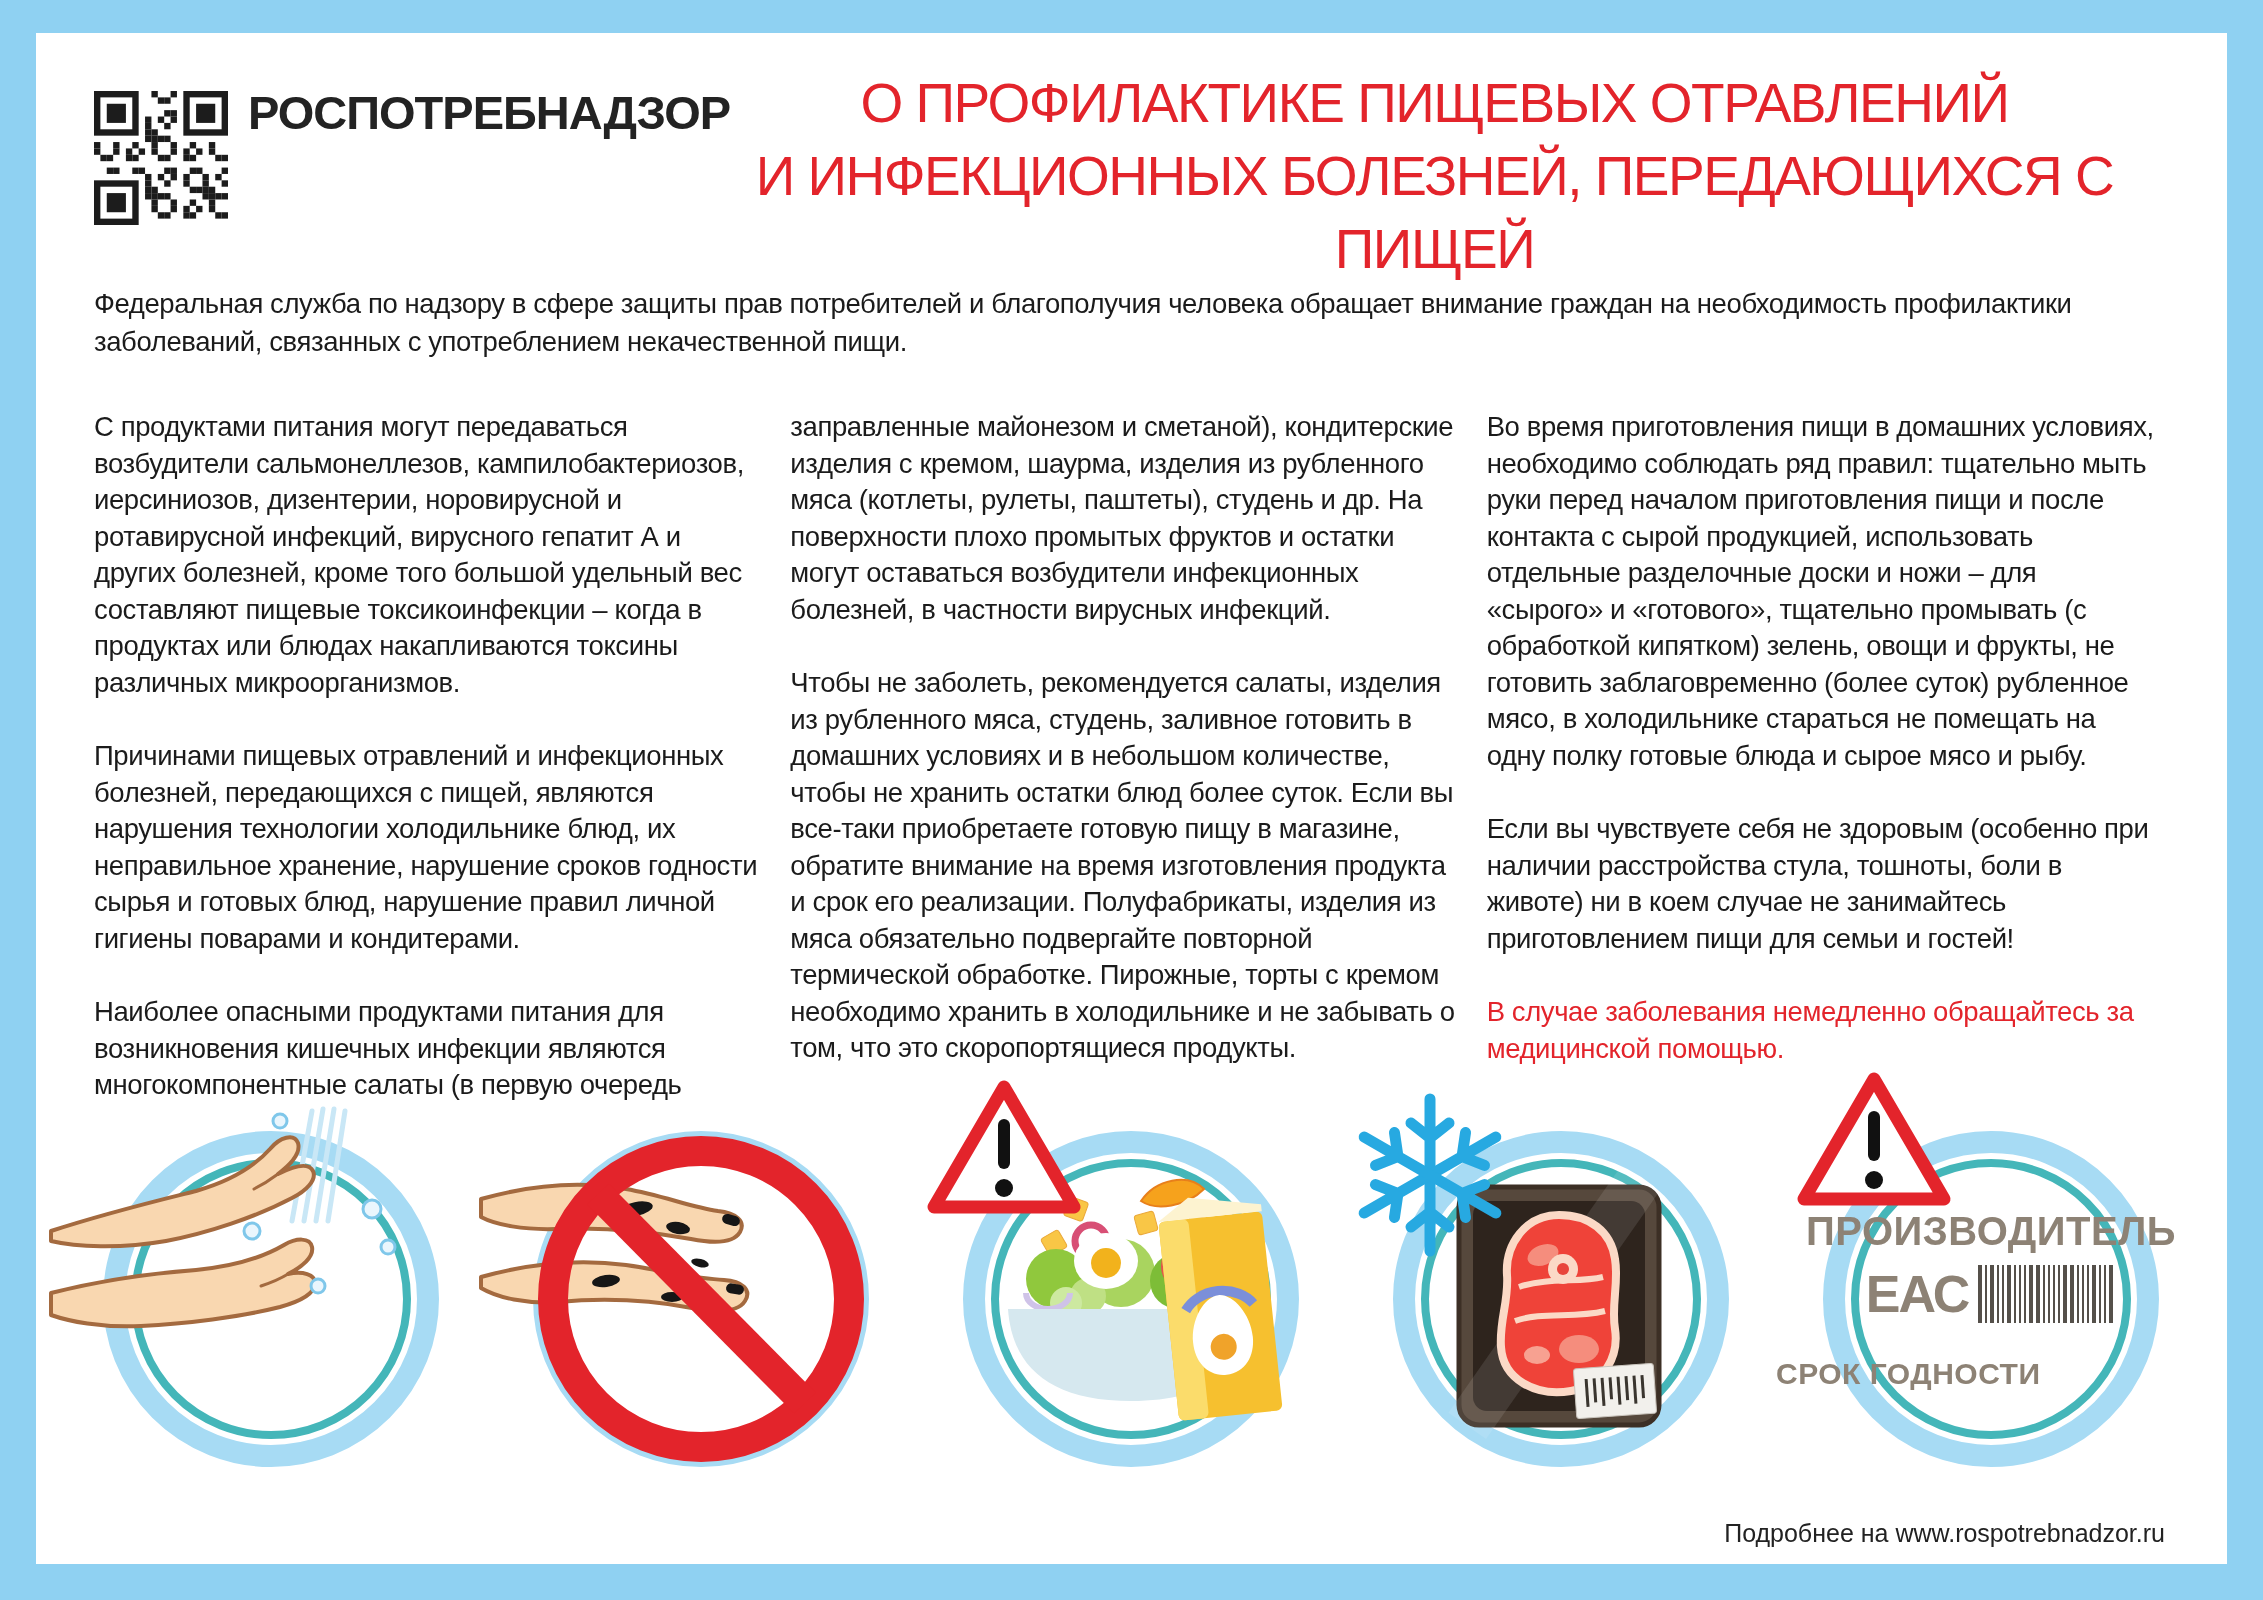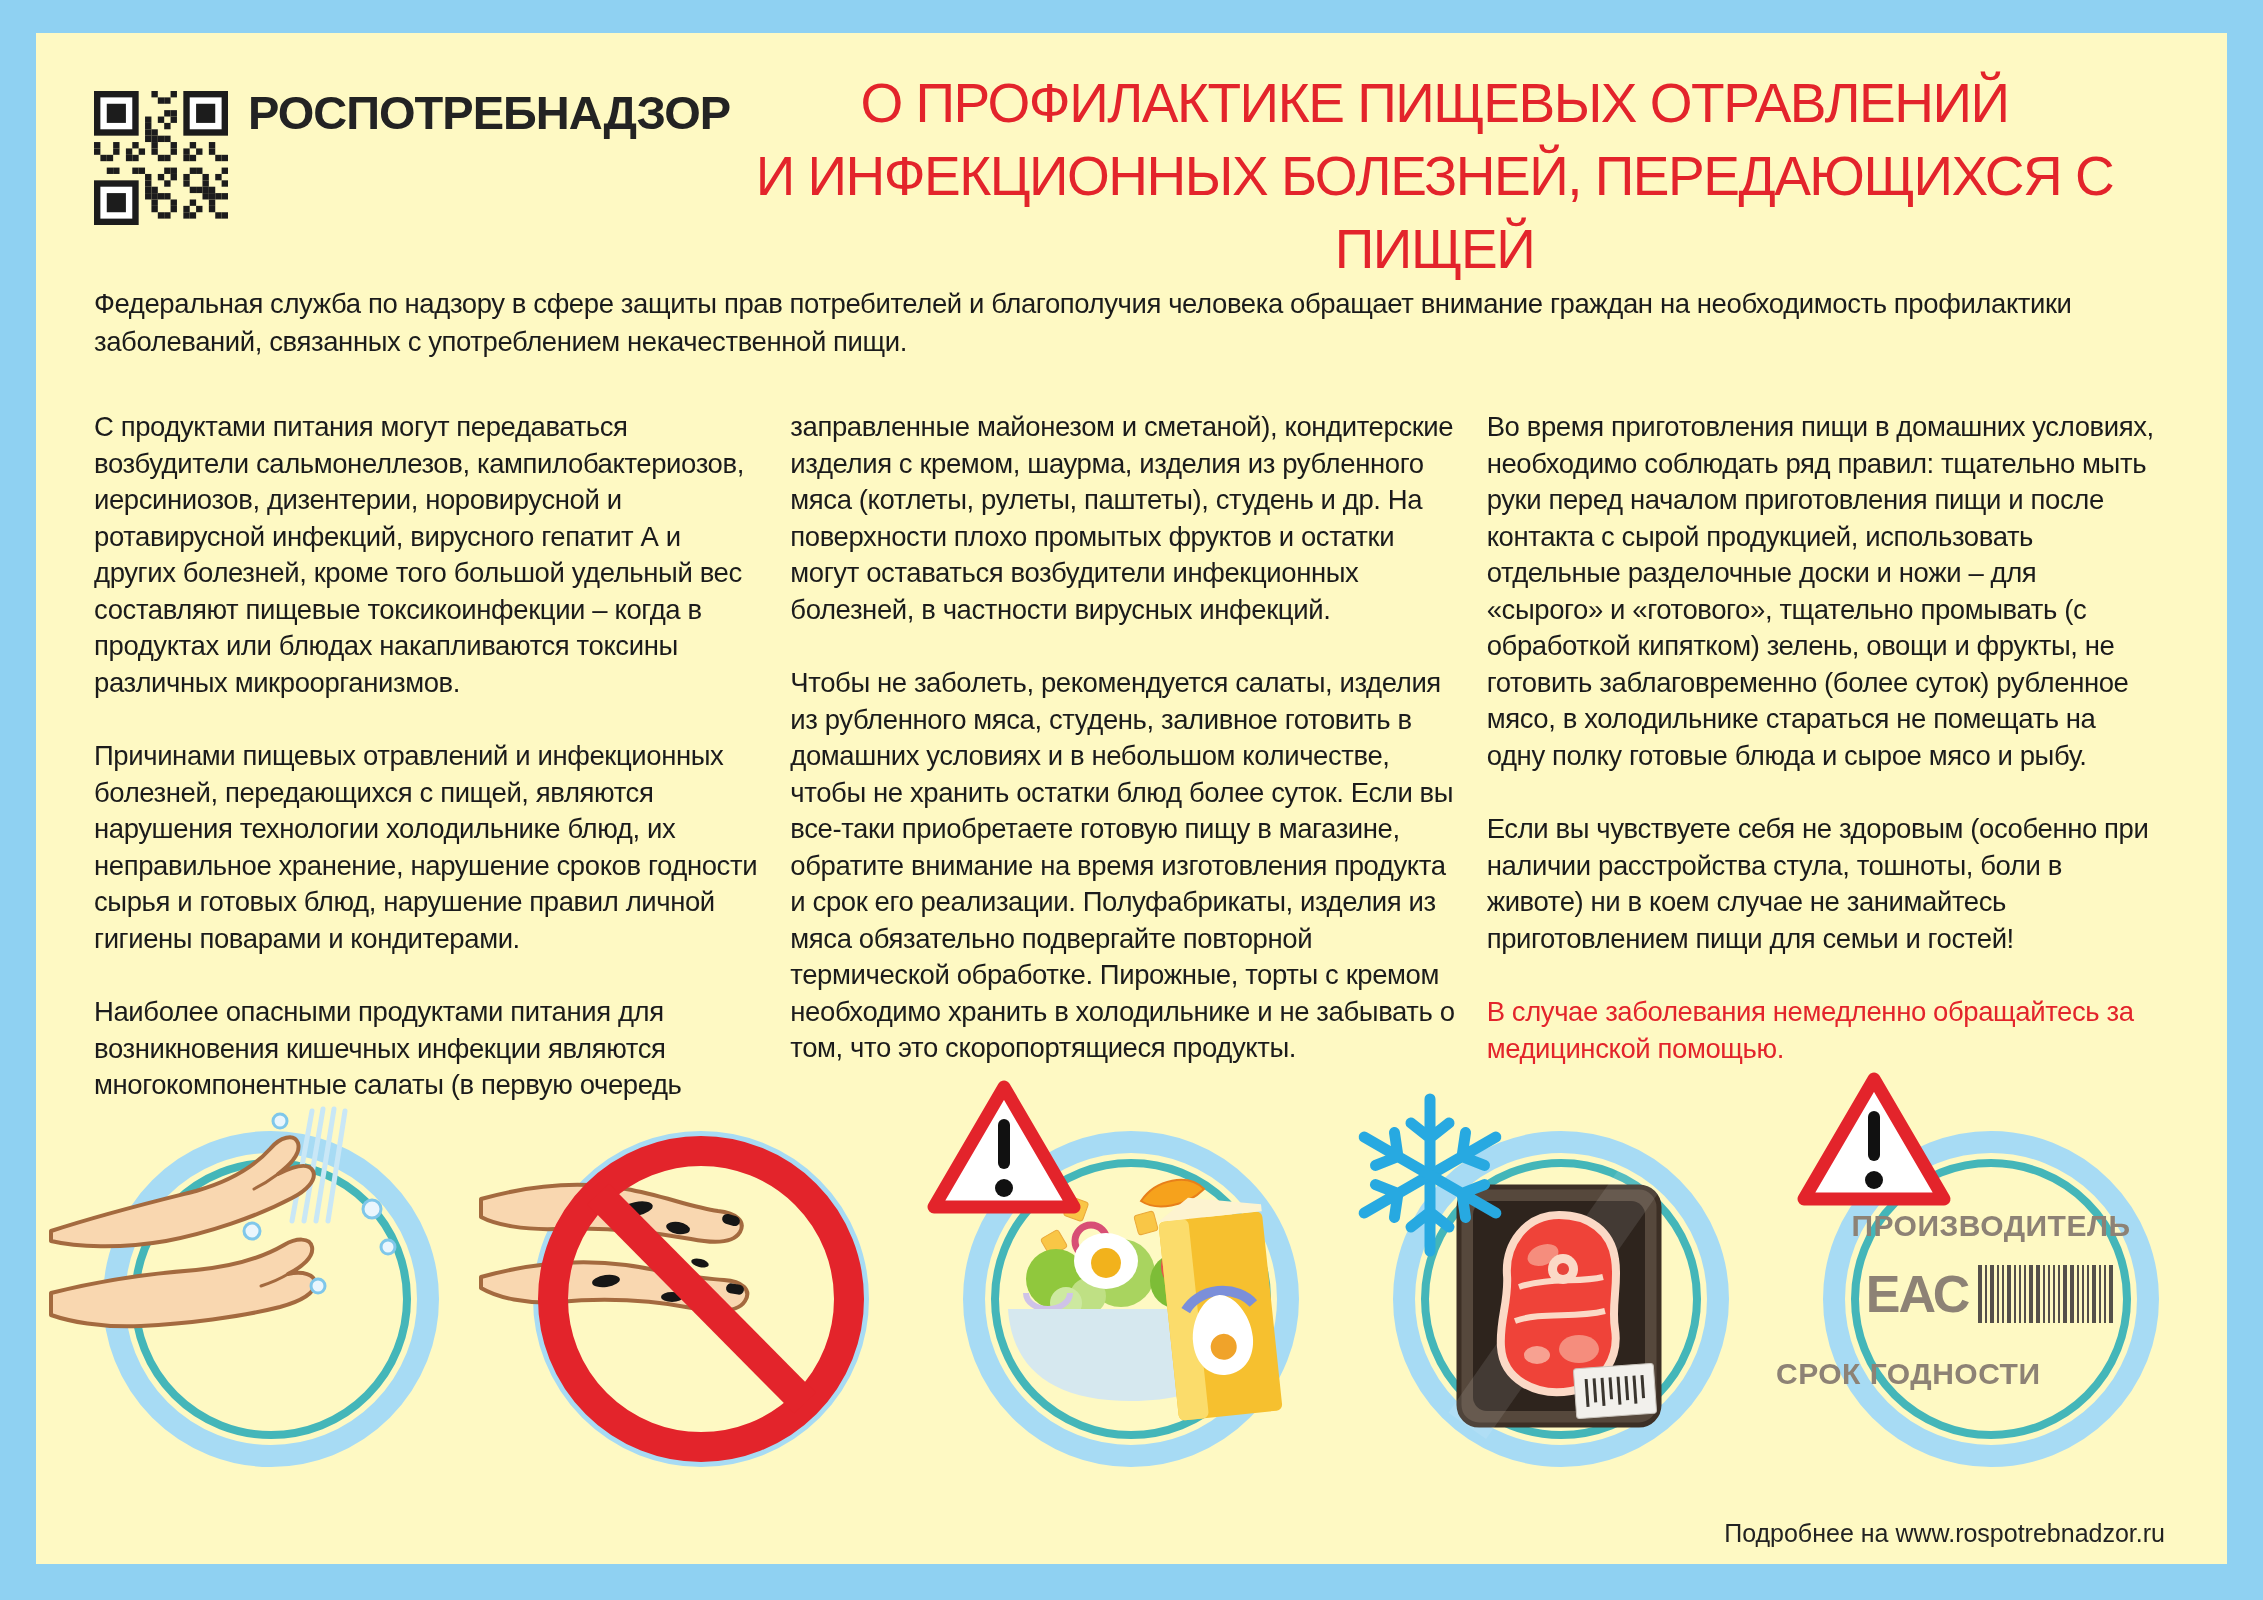--- a/index.html
+++ b/index.html
@@ -1,18 +1,18 @@
 <!DOCTYPE html>
 <html><head>
 <meta charset="utf-8">
 <style>
   *{margin:0;padding:0;box-sizing:border-box}
   html,body{width:2263px;height:1600px}
   body{background:#8fd1f2;font-family:"Liberation Sans",sans-serif;color:#1b1b1b;position:relative}
-  .page{position:absolute;left:36px;top:33px;right:36px;bottom:36px;background:#fef9c3;overflow:hidden}
+  .page{position:absolute;left:36px;top:33px;right:36px;bottom:36px;background:#ffffff;overflow:hidden}
 
   
   .qr{position:absolute;left:58px;top:58px;width:134px;height:134px}
   .brand{position:absolute;left:212px;top:52px;font-size:47px;font-weight:700;letter-spacing:-1px;color:#232323}
   .subtitle{position:absolute;left:212px;top:122px;font-size:23.5px;font-weight:700;letter-spacing:-0.3px;color:#232323;line-height:31px}
   .phone{color:#e3242b}
 
   .title{position:absolute;left:620px;right:14px;top:34px;text-align:center;color:#e3242b;
          font-size:55px;font-weight:400;letter-spacing:-1.5px;line-height:73px}
 
@@ -23,21 +23,21 @@
   .col p{margin-bottom:37px}
   .alert{color:#e3242b}
 
   
   .icons{position:absolute;left:20px;right:21px;top:1048px;height:422px;display:flex;justify-content:space-between}
   .icon-cell{position:relative;width:430px;height:422px}
   .icon-cell svg.scene{position:absolute;left:0;top:0;overflow:visible}
   .decor{position:absolute;z-index:3}
 
   
-  .badge-line1{position:absolute;left:0;right:0;top:128px;text-align:center;font-size:30px;font-weight:700;
+  .badge-line1{position:absolute;left:0;right:0;top:128px;text-align:center;font-size:40px;font-weight:700;
                color:#8d8275;letter-spacing:0.5px;z-index:2}
   .badge-row{position:absolute;left:0;right:0;top:182px;display:flex;justify-content:center;align-items:center;gap:8px;z-index:2}
   .badge-eac{font-size:52px;font-weight:700;color:#8d8275;letter-spacing:-2px}
   .badge-line2{position:absolute;left:0;right:0;top:276px;font-size:30px;font-weight:700;
                color:#8d8275;letter-spacing:0.5px;z-index:2}
 
   .footer{position:absolute;right:62px;top:1486px;font-size:25px;color:#222}
 </style>
 </head>
 <body>

